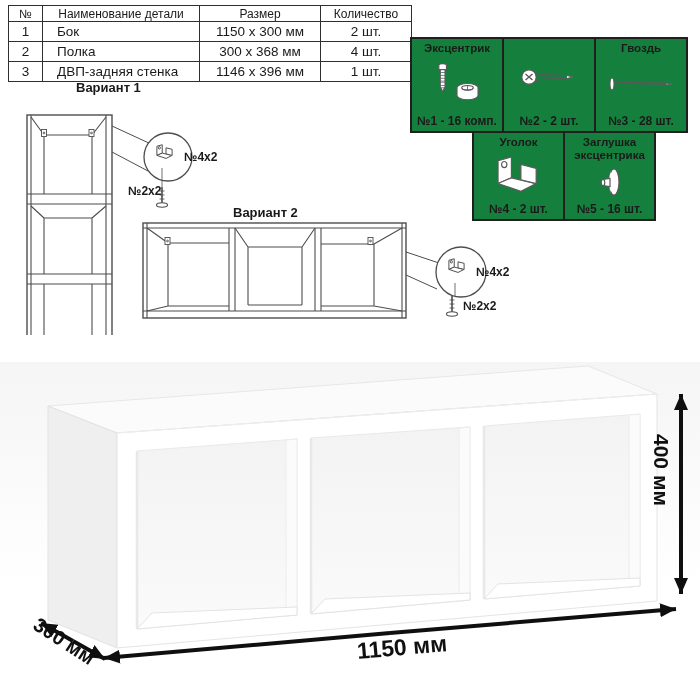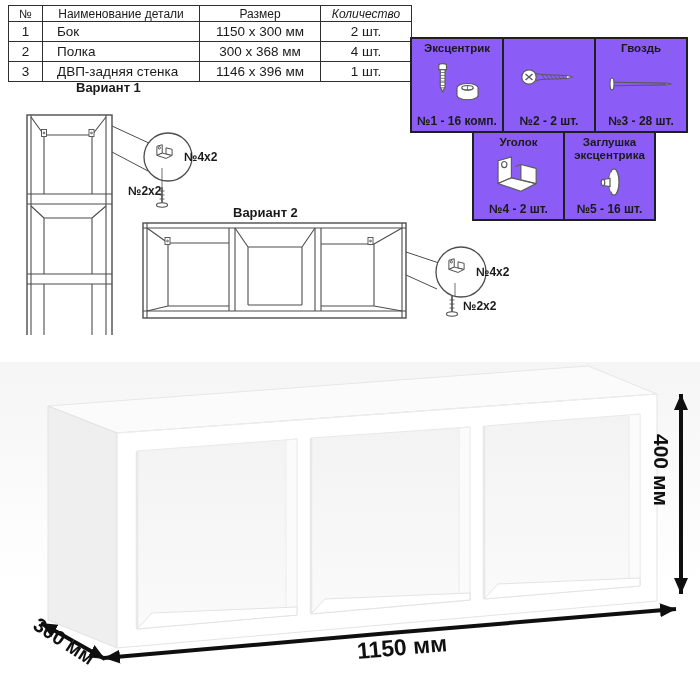--- a/index.html
+++ b/index.html
@@ -5,27 +5,27 @@
   html,body{margin:0;padding:0;}
   body{width:700px;height:690px;position:relative;background:#ffffff;
        font-family:"Liberation Sans",sans-serif;color:#1a1a1a;overflow:hidden;}
 
   
   .parts-table{position:absolute;left:8px;top:5px;border-collapse:collapse;}
   .parts-table th,.parts-table td{border:1.5px solid #2e2e2e;padding:0 4px;white-space:nowrap;}
   .parts-table th{font-weight:normal;font-size:12px;height:15px;text-align:center;}
   .parts-table td{font-size:13.5px;height:19px;text-align:center;}
   .parts-table td.name{text-align:left;padding-left:14px;}
-  .col-no{width:25px;} .col-name{width:148px;} .col-size{width:112px;} .col-qty{width:82px;font-style:italic;}
+  .col-no{width:25px;} .col-name{width:148px;} .col-size{width:112px;} .col-qty{width:82px;}
 
   
   .hw-row{position:absolute;display:flex;}
   .hw-row1{left:410px;top:37px;}
   .hw-row2{left:460px;top:131px;padding-left:12px;}
-  .hw-cell{border:2px solid #1f1f1f;background:#8b5cf6;display:flex;flex-direction:column;
+  .hw-cell{border:2px solid #1f1f1f;background:#15803d;display:flex;flex-direction:column;
            align-items:center;justify-content:space-between;}
   .hw-row1 .hw-cell{width:90px;height:92px;}
   .hw-row2 .hw-cell{width:89px;height:86px;}
   .hw-cell + .hw-cell{margin-left:-2px;}
   .hw-title{font-size:11.5px;font-weight:bold;text-align:center;line-height:1.12;padding-top:3px;}
   .hw-qty{font-size:12px;font-weight:bold;text-align:center;padding-bottom:3px;}
   .hw-icon{flex:1;display:flex;align-items:center;justify-content:center;}
 
   
   .v-label{position:absolute;font-size:13px;font-weight:bold;}

